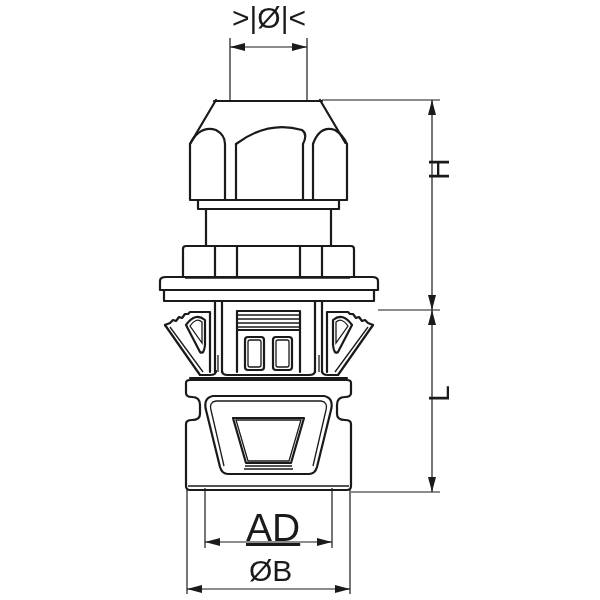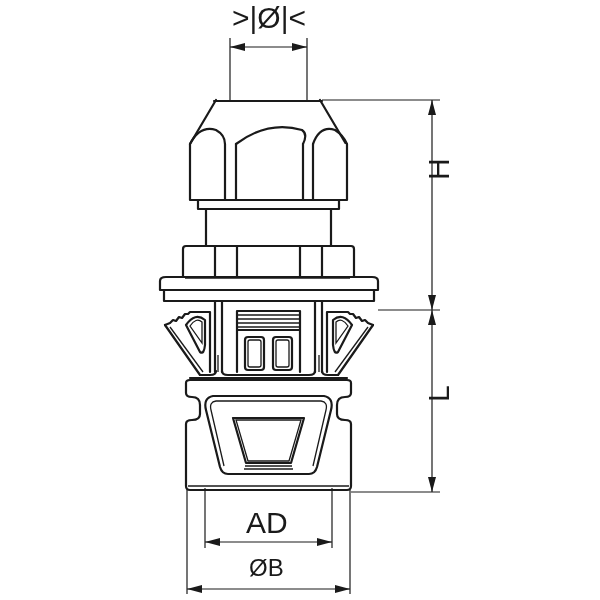--- a/index.html
+++ b/index.html
@@ -7,22 +7,22 @@
   #drawing { position:absolute; left:0; top:0; width:600px; height:600px; }
   .ln { stroke:#1a1a1a; fill:none; stroke-width:2.2; stroke-linejoin:round; stroke-linecap:round; }
   .thin { stroke:#1a1a1a; fill:none; stroke-width:1.3; }
   .dim { stroke:#1a1a1a; fill:none; stroke-width:1.2; }
   .fill-w { fill:#ffffff; }
   .arrow { fill:#1a1a1a; stroke:none; }
   .lbl { position:absolute; color:#1a1a1a; font-size:30px; line-height:1; white-space:nowrap; }
   #lbl-dia { left:232px; top:3px; font-size:30px; letter-spacing:0px; }
   #lbl-h { left:424px; top:180px; transform:rotate(-90deg); transform-origin:left top; font-size:30px; }
   #lbl-l { left:424px; top:402px; transform:rotate(-90deg); transform-origin:left top; font-size:30px; }
-  #lbl-ad { left:246px; top:508px; font-size:30px; }
-  #lbl-b { left:249px; top:556px; font-size:24px; }
+  #lbl-ad { left:246px; top:508px; font-size:39px;text-decoration:underline; }
+  #lbl-b { left:249px; top:556px; font-size:30px; }
 </style>
 </head>
 <body>
 
 <svg id="drawing" viewBox="0 0 600 600" xmlns="http://www.w3.org/2000/svg">
 
   <g>
     <line class="dim" x1="230" y1="38" x2="230" y2="100"></line>
     <line class="dim" x1="307" y1="38" x2="307" y2="100"></line>
     <line class="dim" x1="230" y1="47" x2="307" y2="47"></line>

